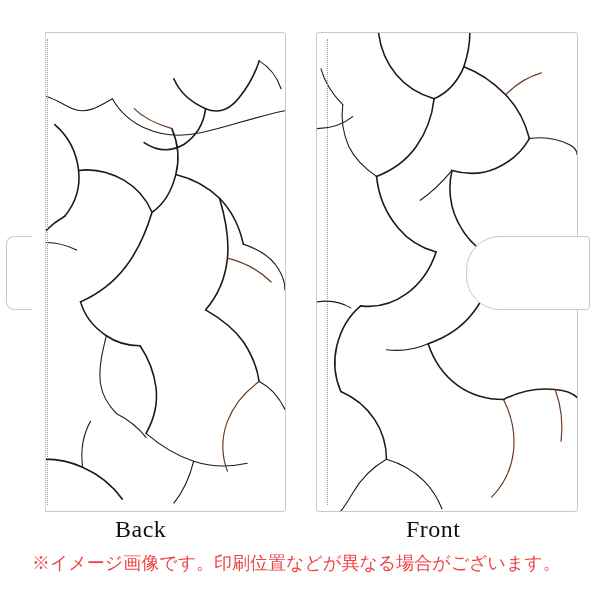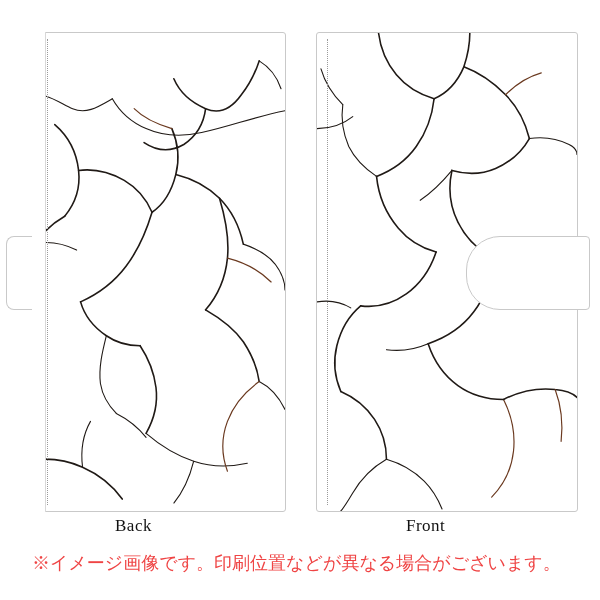--- a/index.html
+++ b/index.html
@@ -114,21 +114,21 @@
   }
   .crack-svg path.warm {
     stroke: #6b3a20;
     stroke-width: 1.2;
   }
 
   
   .caption {
     position: absolute;
     top: 516px;
-    font-size: 17px;
+    font-size: 24px;
     color: #111111;
     font-family: "Liberation Serif", serif;
     letter-spacing: 0.5px;
   }
   .caption-back { left: 115px; }
   .caption-front { left: 406px; }
 
   .notes {
     position: absolute;
     left: 32px;

